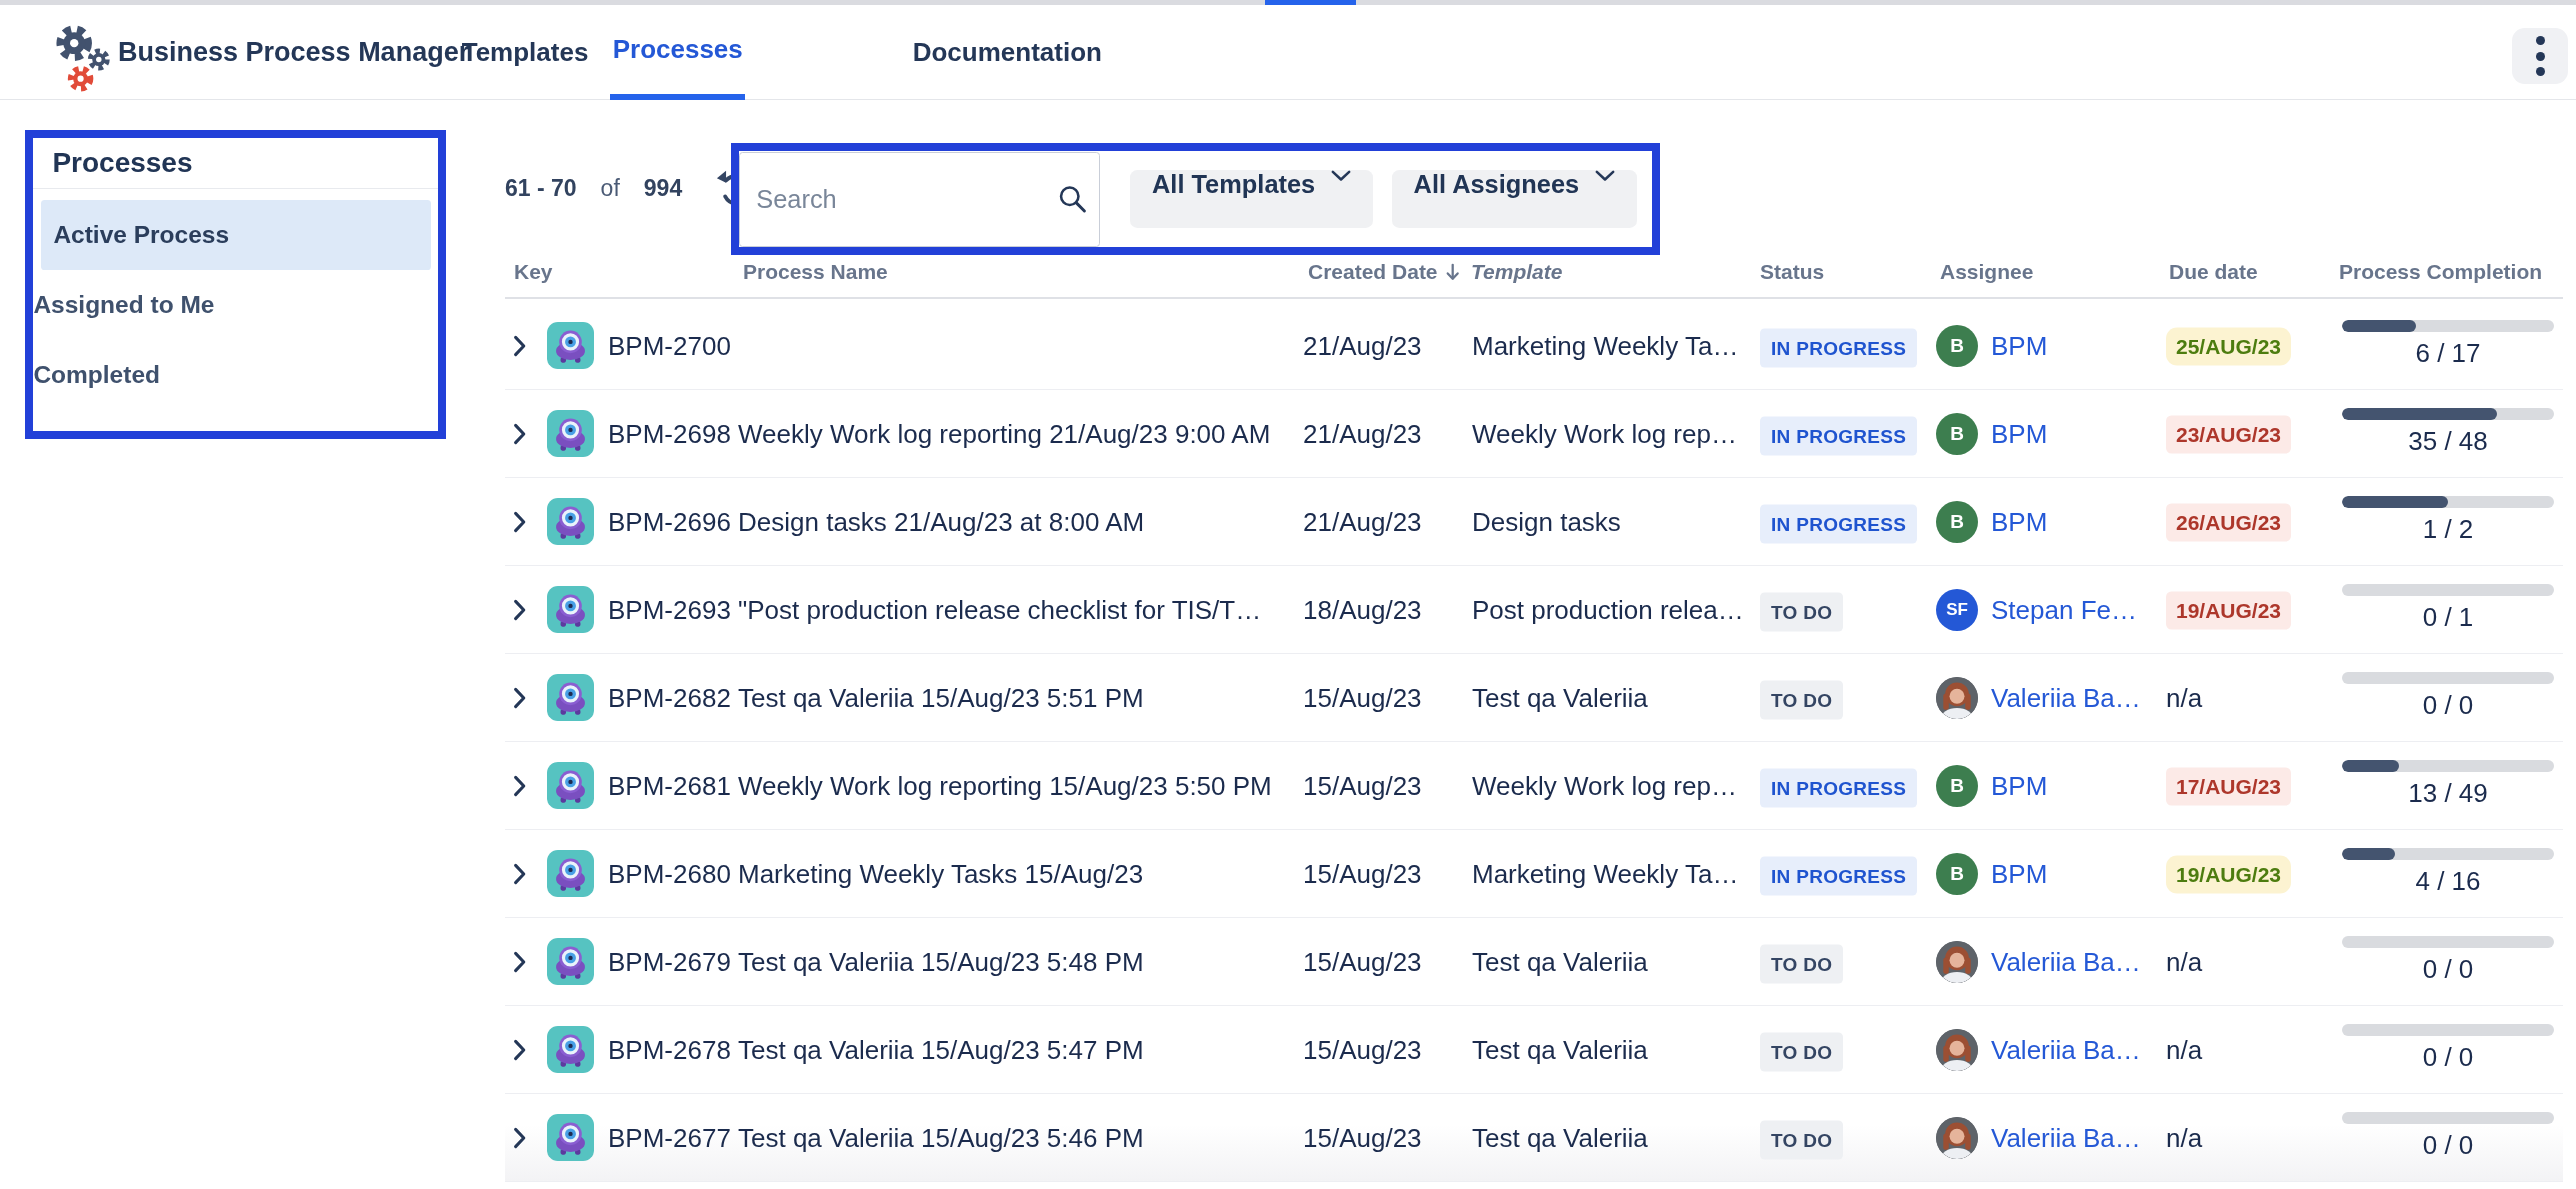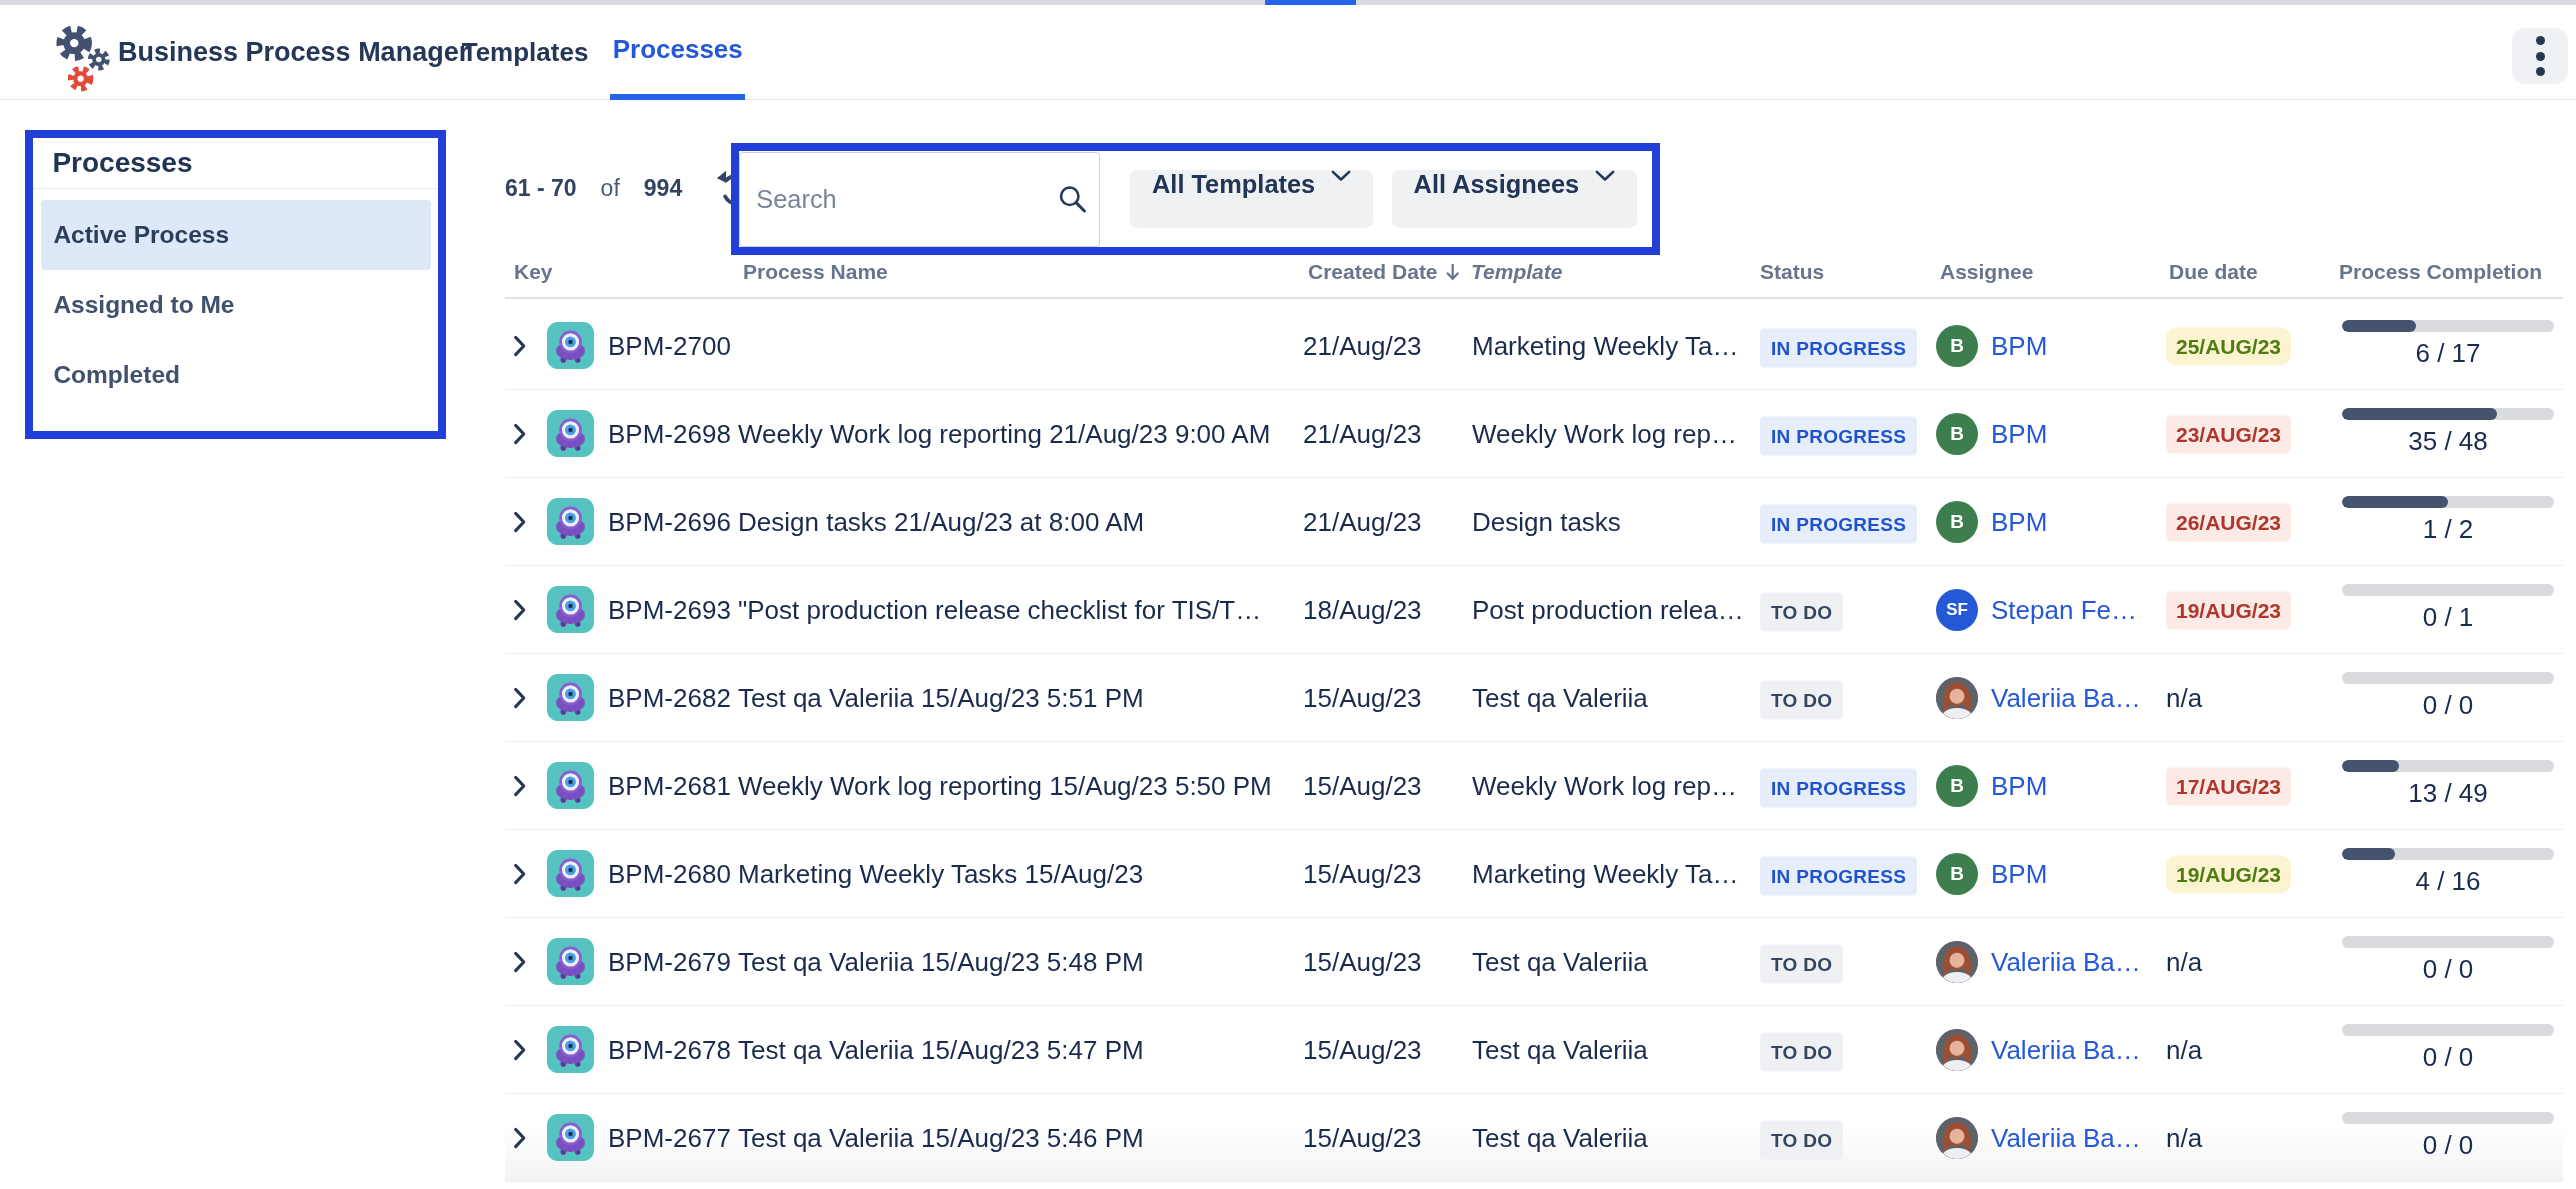--- a/index.html
+++ b/index.html
@@ -28,21 +28,21 @@
   .tab-auditlogs{left:768px;}
   .tab-documentation{left:910px;}
   .kebab-btn{position:absolute;left:2512px;top:23.6px;width:56px;height:56px;border-radius:12.7px;
     background:#f0f1f4;display:flex;flex-direction:column;align-items:center;justify-content:center;gap:6.4px;cursor:pointer;}
   .kebab-btn span{width:9px;height:9px;border-radius:50%;background:var(--navy2);}
   
   .sidebar-box{position:absolute;left:25.4px;top:130px;width:421px;height:309px;border:8.2px solid var(--ann);background:#fff;}
   .sidebar-title{height:51px;display:flex;align-items:center;padding-left:19px;
     font-size:28px;font-weight:bold;color:#213555;border-bottom:1.8px solid #e8eaee;}
   .sidebar-items{padding-top:11px;}
-  .sidebar-item{height:70px;display:flex;align-items:center;padding-left:20px;
+  .sidebar-item{height:70px;display:flex;align-items:center;
     font-size:24.5px;font-weight:bold;color:#3f516d;cursor:pointer;}
   .sidebar-item.active{background:#dde9f8;margin:0 7.3px;padding-left:12.7px;border-radius:3.6px;color:#2b3e5c;}
   
   .count-wrap{position:absolute;left:505px;top:161px;height:54px;display:flex;align-items:center;gap:24px;
     font-size:23px;color:#32435f;}
   .count-bold{font-weight:bold;}
   .count-of{color:#4a5a75;}
   .refresh-btn{position:absolute;left:716px;top:169px;width:42px;height:42px;cursor:pointer;}
   .filters-box{position:absolute;left:731px;top:143px;width:929px;height:112px;border:8.2px solid var(--ann);
     background:#fff;display:flex;align-items:center;}
@@ -138,20 +138,21 @@
       <circle cx="59" cy="50" r="7.2" fill="#42526e"></circle>
       <circle cx="59" cy="50" r="3" fill="#ffffff"></circle>
       <circle cx="39" cy="71" r="9.5" fill="none" stroke="#e14b39" stroke-width="9" stroke-dasharray="5 4.4"></circle>
       <circle cx="39" cy="71" r="8.2" fill="#e14b39"></circle>
       <circle cx="39" cy="71" r="3.4" fill="#ffffff"></circle>
     </g>
   </svg>
   <div class="app-title">Business Process Manager</div>
   <div class="nav-tab tab-templates">Templates</div>
   <div class="nav-tab tab-processes active">Processes</div>
+  <div class="nav-tab tab-documentation">Documentation</div>
   <div class="kebab-btn">
     <span></span>
     <span></span>
     <span></span>
   </div>
 </div>
 
 <div class="sidebar-box">
   <div class="sidebar-title">Processes</div>
   <div class="sidebar-items">

